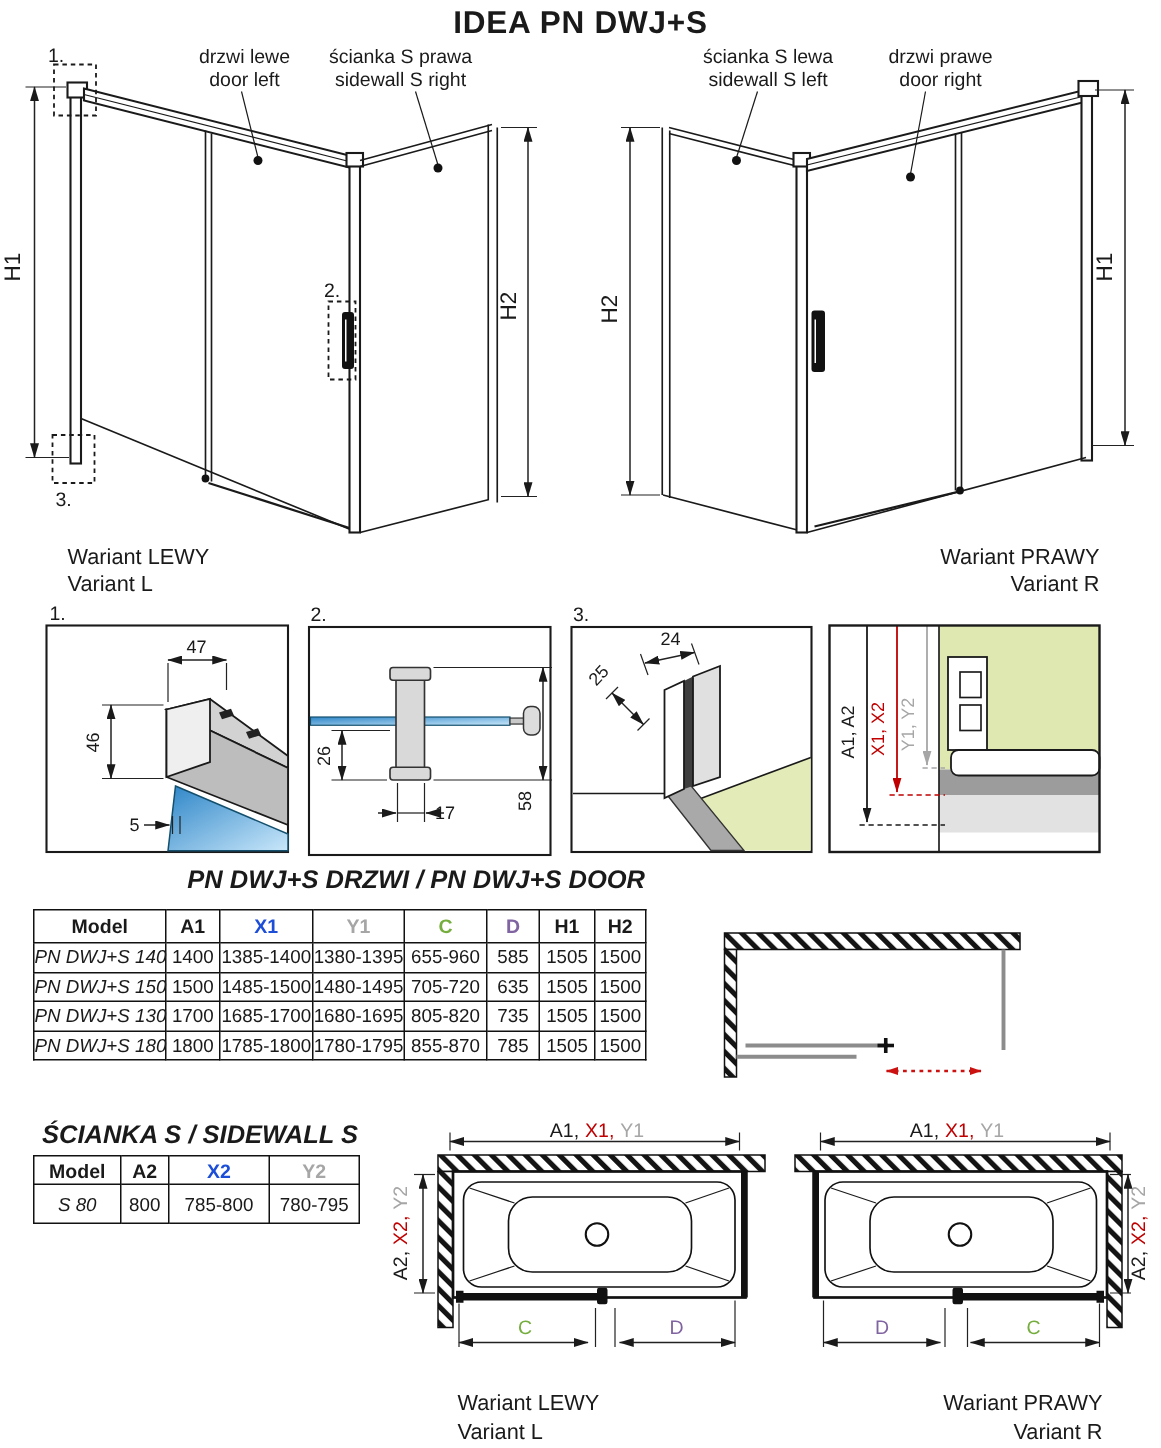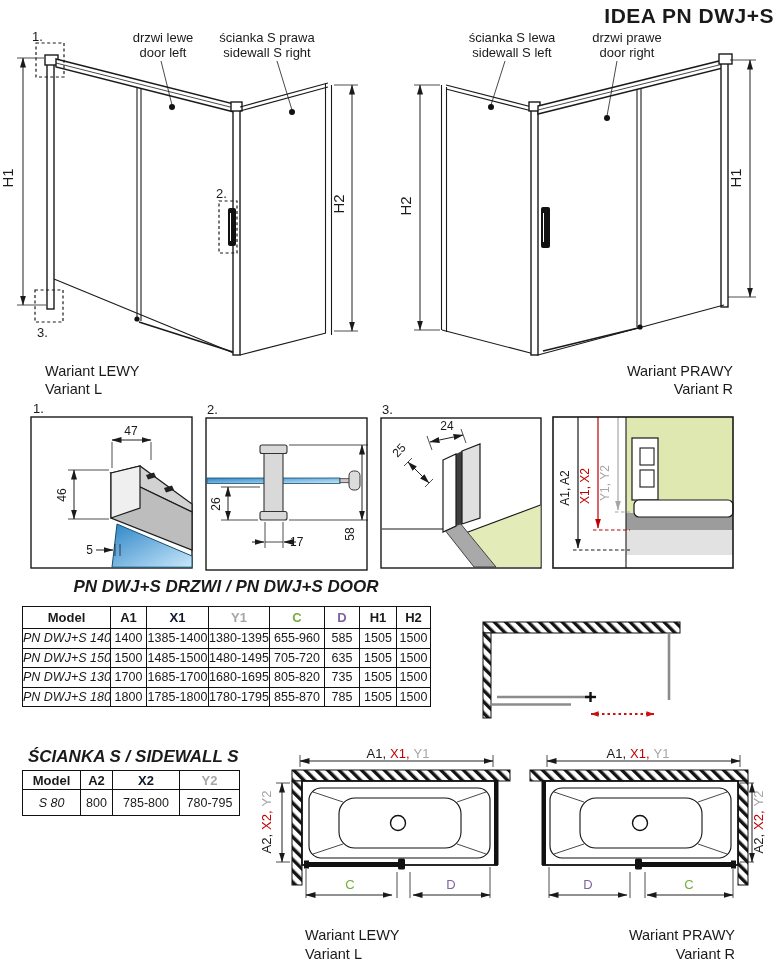--- a/index.html
+++ b/index.html
@@ -1,33 +1,33 @@
 <!DOCTYPE html>
 <html><head>
 <meta charset="utf-8">
 <style>
   *{margin:0;padding:0;box-sizing:border-box}
   html,body{background:#fff}
   body{width:774px;height:965px;position:relative;font-family:"Liberation Sans",sans-serif;color:#1a1a1a;overflow:hidden}
   .abs{position:absolute}
-  .page-title{top:4px;left:0;width:774px;text-align:right;font-size:21px;font-weight:700;letter-spacing:.5px}
+  .page-title{top:4px;left:0;width:774px;text-align:center;font-size:21px;font-weight:700;letter-spacing:.5px}
   .section-title{font-size:17px;font-weight:700;font-style:italic}
-  .door-title{top:577px;left:22px;width:408px;text-align:center}
+  .door-title{top:577px;left:22px;width:408px;text-align:right}
   .side-title{top:747px;left:28px}
   table{border-collapse:collapse;table-layout:fixed;background:#fff}
   th,td{border:1.6px solid #111;text-align:center;font-size:12.5px;padding:0;white-space:nowrap}
   th{font-weight:700;font-size:13px}
   td.model,th.model{font-weight:400;font-style:italic}
   .door-table{top:606px;left:22px;width:408px}
   .door-table th{height:22px}
   .door-table td{height:19.5px}
   .side-table{top:770px;left:22px;width:217px}
   .side-table th{height:19px}
   .side-table td{height:26px}
-  .c-red{color:#0f172a}.c-gray{color:#a6a6a6}.c-green{color:#76ad3f}.c-purple{color:#8064a2}
+  .c-red{color:#1d4ed8}.c-gray{color:#a6a6a6}.c-green{color:#76ad3f}.c-purple{color:#8064a2}
   svg{overflow:visible}
   svg text{font-family:"Liberation Sans",sans-serif;fill:#1a1a1a;font-size:13px}
   .t-red{fill:#c00000}.t-gray{fill:#a6a6a6}.t-green{fill:#76ad3f}.t-purple{fill:#8064a2}
   .big{font-size:15px}
   .cap{font-size:14.5px}
   .sm{font-size:12px}
   .ln{stroke:#1a1a1a;stroke-width:1.5;fill:none}
   .md{stroke:#1a1a1a;stroke-width:1.1;fill:none}
   .thin{stroke:#1a1a1a;stroke-width:.8;fill:none}
   .wfill{fill:#fff;stroke:#1a1a1a;stroke-width:1.4}

